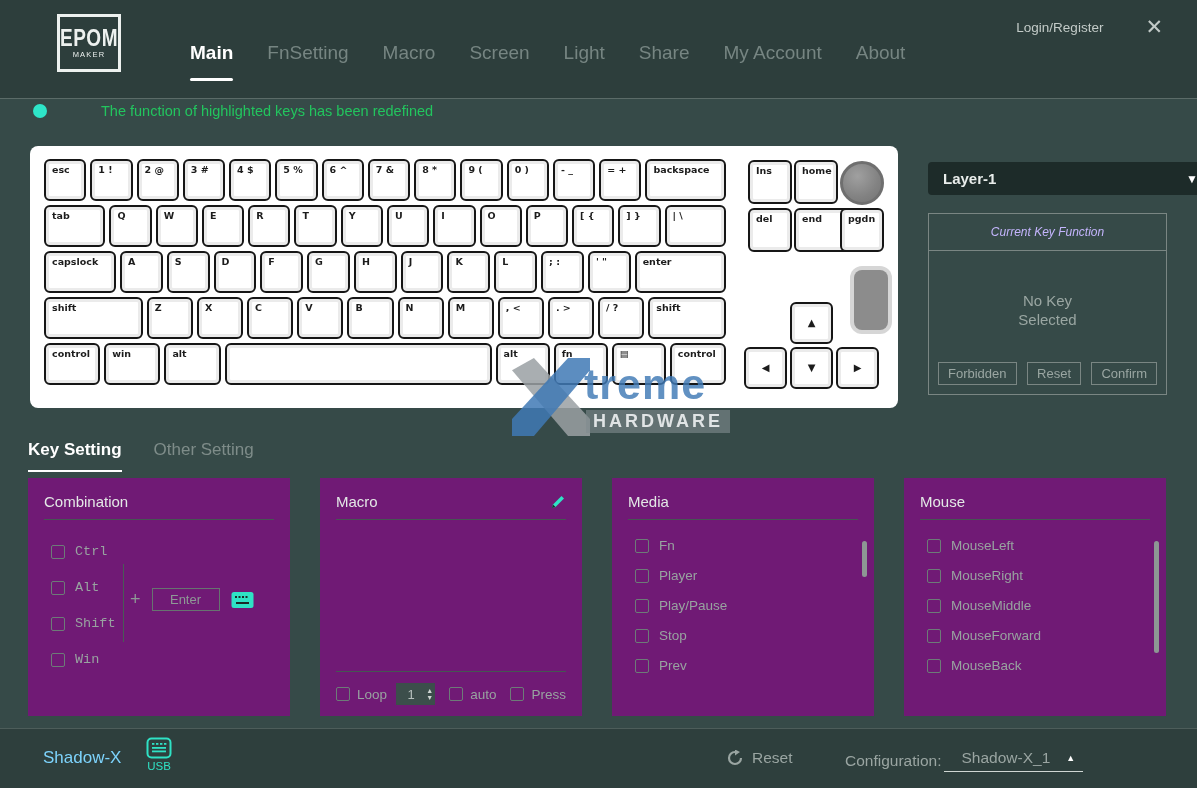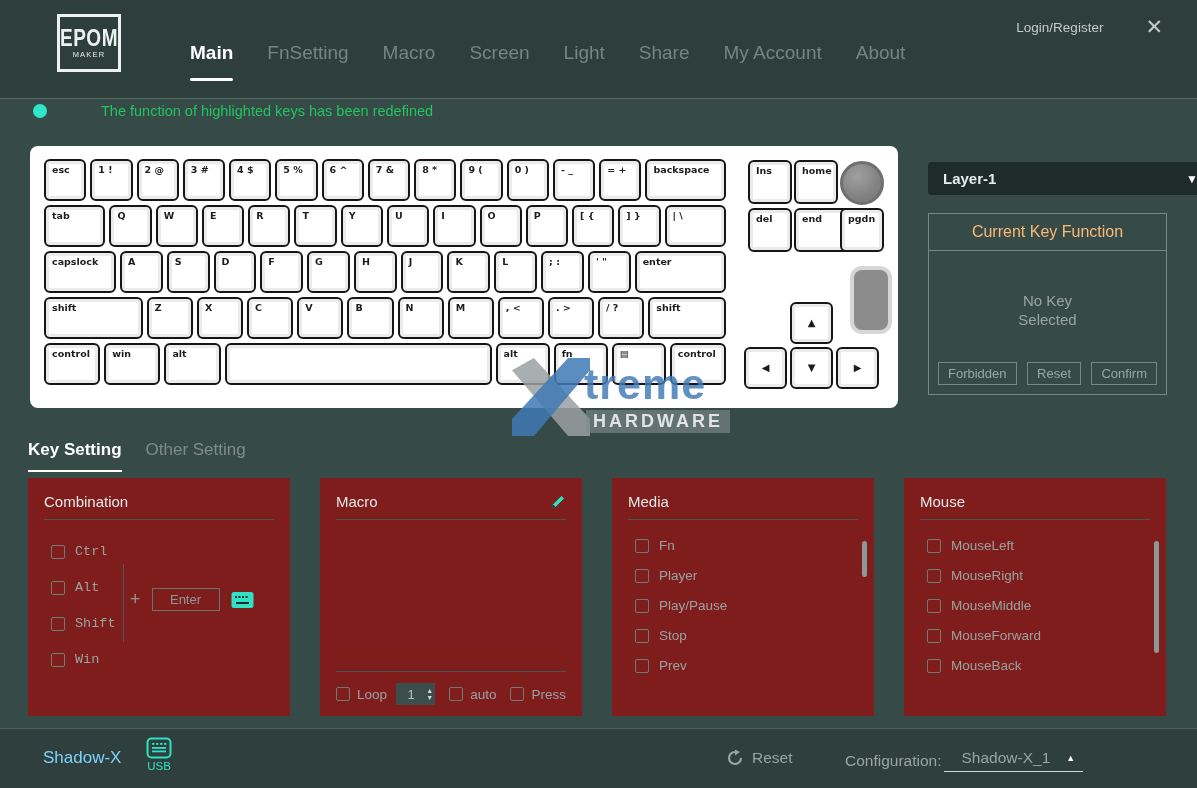--- a/index.html
+++ b/index.html
@@ -50,34 +50,34 @@
   .wm-hardware{position:absolute;left:74px;top:58px;background:rgba(128,138,142,.62);color:#e0e4e5;
        font-size:18px;font-weight:bold;letter-spacing:3px;padding:1px 7px;}
 
   
   .layer-select{position:absolute;left:928px;top:162px;width:285px;height:33px;background:#1d2b29;border-radius:4px;
        display:flex;align-items:center;padding:0 15px;box-sizing:border-box;cursor:pointer;}
   .layer-label{color:#e9edeb;font-size:15px;font-weight:bold;}
   .layer-caret{margin-left:auto;color:#fff;font-size:12px;}
   .kfn-box{position:absolute;left:928px;top:213px;width:239px;height:182px;border:1px solid #7a8683;box-sizing:border-box;}
   .kfn-title{height:36px;border-bottom:1px solid #7a8683;display:flex;align-items:center;justify-content:center;
-       color:#fdba74;font-size:16px;}
+       color:#c4b5fd;font-size:12px;font-style:italic;}
   .kfn-empty{margin-top:40px;text-align:center;color:#9aa6a2;font-size:15px;line-height:19px;}
   .kfn-buttons{position:absolute;left:9px;right:9px;bottom:9px;display:flex;justify-content:space-between;}
   .kfn-btn{background:transparent;border:1px solid #7a8683;color:#9aa6a2;font-size:13px;padding:3px 9px;
        font-family:"Liberation Sans",sans-serif;cursor:pointer;}
 
   
-  .tabs{position:absolute;left:28px;top:440px;display:flex;gap:24px;}
+  .tabs{position:absolute;left:28px;top:440px;display:flex;gap:32px;}
   .tab{position:relative;font-size:17px;color:#7e8c89;padding-bottom:12px;cursor:pointer;}
   .tab.active{color:#ffffff;font-weight:bold;}
   .tab.active::after{content:'';position:absolute;left:0;right:0;bottom:0;height:2.5px;background:#fff;}
 
   
-  .panel{position:absolute;top:478px;width:262px;height:238px;background:#7f1d1d;}
+  .panel{position:absolute;top:478px;width:262px;height:238px;background:#701a75;}
   .panel-head{display:flex;align-items:center;justify-content:space-between;padding:15px 16px 9px 16px;}
   .panel-title{font-size:15px;color:#e3e8e6;}
   .panel-div{margin:0 16px;border-bottom:1px solid #465653;}
   .chk-list{padding:3px 0 0 23px;}
   .chk-row{display:flex;align-items:center;margin-top:15px;cursor:pointer;}
   .combo .chk-row{margin-top:21px;font-family:Liberation Mono, monospace;}
   .chk{width:14px;height:14px;border:1.5px solid #6d7b78;border-radius:2px;box-sizing:border-box;background:transparent;flex:none;}
   .chk-label{margin-left:10px;font-size:13.5px;color:#98a3a0;}
   .combo-vline{position:absolute;left:95px;top:86px;height:78px;border-left:1px solid #4a5a57;}
   .combo-extra{position:absolute;left:102px;top:110px;display:flex;align-items:center;gap:11px;}

